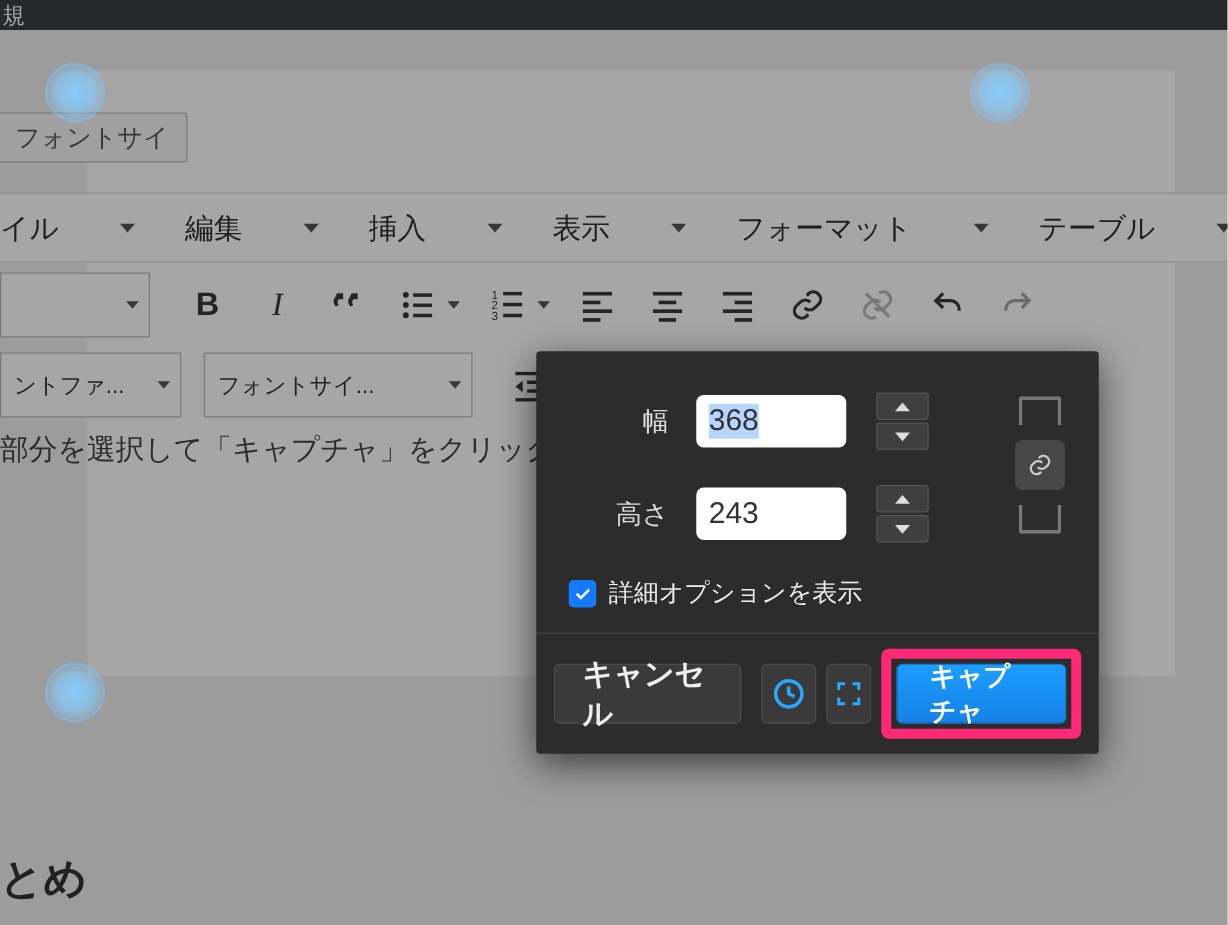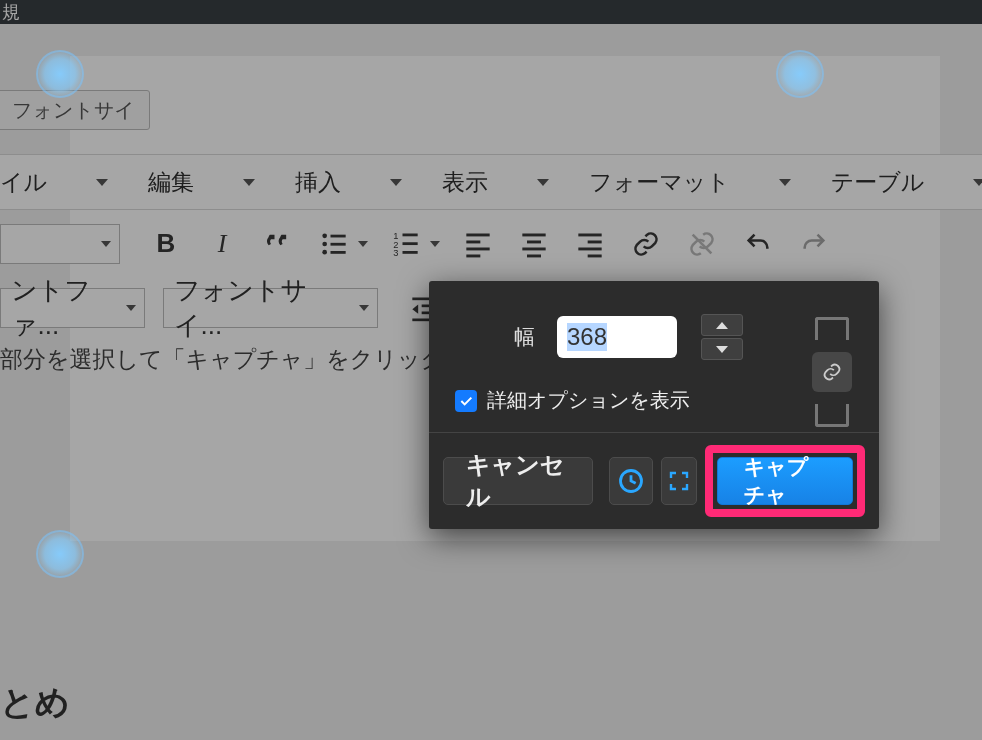--- a/index.html
+++ b/index.html
@@ -55,23 +55,23 @@
   
   .toolbar-row {
     position:absolute; left:0; right:0;
     height:55px;
     display:flex; align-items:center;
     font-size:22px; color:#3a3a3a;
   }
   .toolbar-row.row1 { top:216px; }
   .toolbar-row.row2 { top:280px; }
   .tb-select {
-    height:40px; border:1px solid #bcbcbc; background:#fff;
+    height:52px; border:1px solid #bcbcbc; background:#fff;
     padding:0 26px 0 10px; display:flex; align-items:center;
-    font-size:26px; color:#333; position:relative; margin-right:18px;
+    font-size:18px; color:#333; position:relative; margin-right:18px;
   }
   .tb-select .sel-caret {
     position:absolute; right:8px; top:50%; transform:translateY(-50%);
     width:0;height:0;
     border-left:5px solid transparent;border-right:5px solid transparent;
     border-top:6px solid #555;
   }
   .tb-btn {
     width:44px;height:44px; display:flex;align-items:center;justify-content:center;
     color:#3a3a3a; font-size:26px; margin:0 6px;
@@ -366,20 +366,34 @@
         </div>
         <div class="stepper">
           <div class="step-btn">
               <div class="tri-up"></div>
             </div>
           <div class="step-btn">
               <div class="tri-dn"></div>
             </div>
         </div>
       </div>
+      <div class="field-row">
+        <div class="field-lbl">高さ</div>
+        <div class="field-input">
+          <span>243</span>
+        </div>
+        <div class="stepper">
+          <div class="step-btn">
+              <div class="tri-up"></div>
+            </div>
+          <div class="step-btn">
+              <div class="tri-dn"></div>
+            </div>
+        </div>
+      </div>
 
       <div class="lock-col">
         <div class="lock-brackets"></div>
         <div class="lock-btn">
           <svg viewBox="0 0 24 24" width="22" height="22" stroke="#ccc" fill="none" stroke-width="2">
               <path d="M10 14a5 5 0 0 0 7 0l2-2a5 5 0 0 0-7-7l-1 1"></path>
               <path d="M14 10a5 5 0 0 0-7 0l-2 2a5 5 0 0 0 7 7l1-1"></path>
             </svg>
         </div>
       </div>

